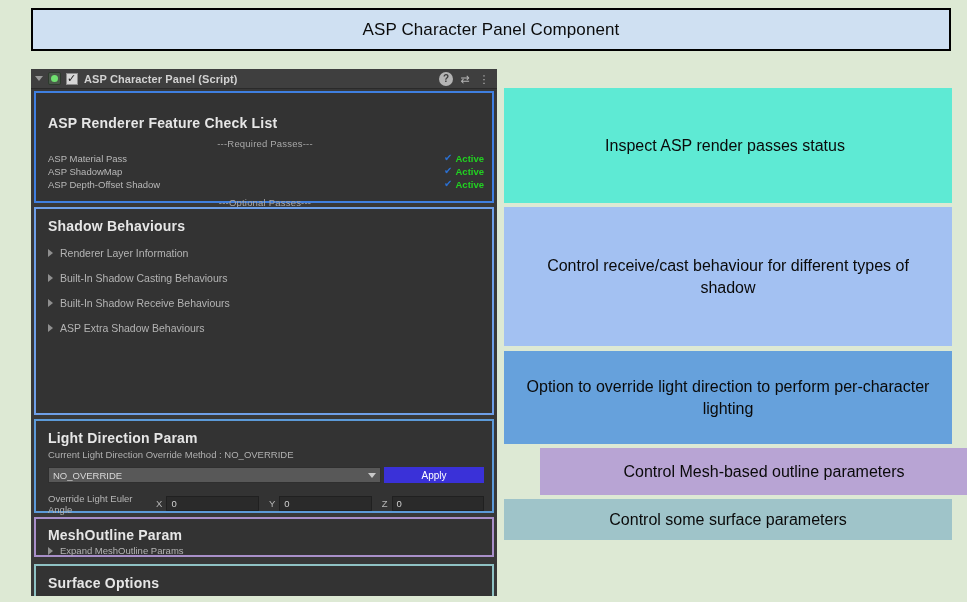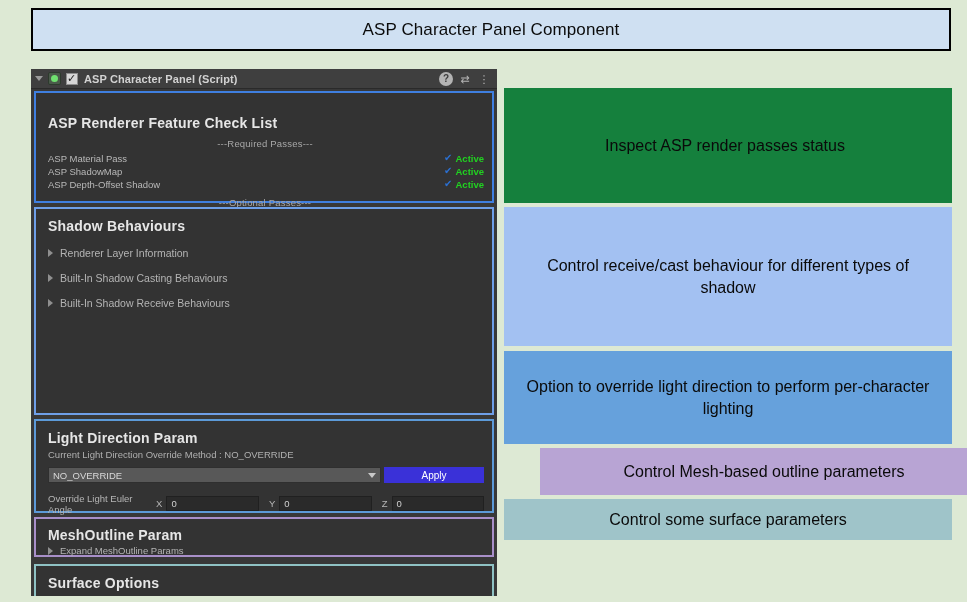--- a/index.html
+++ b/index.html
@@ -306,21 +306,21 @@
     box-sizing: border-box;
     display: flex;
     align-items: center;
     justify-content: center;
     text-align: center;
     color: #0a0a0a;
     font-size: 16px;
     line-height: 1.35;
     padding: 4px 18px;
   }
-  #annot-1 { top: 88px;  height: 115px; background: #15803d; padding-left: 12px; }
+  #annot-1 { top: 88px;  height: 115px; background: #5eead4; padding-left: 12px; }
   #annot-2 { top: 207px; height: 139px; background: #a3c1f2; }
   #annot-3 { top: 351px; height: 93px;  background: #66a1dc; }
   #annot-4 { top: 448px; height: 47px;  background: #b8a4d4; margin-left: 36px; }
   #annot-5 { top: 499px; height: 41px;  background: #9fc4c9; }
 </style>
 </head>
 <body>
 
 <div id="top-banner">
   <span class="banner-text">ASP Character Panel Component</span>
@@ -387,20 +387,24 @@
       <span>Renderer Layer Information</span>
     </div>
     <div class="foldout-row">
       <span class="arrow"></span>
       <span>Built-In Shadow Casting Behaviours</span>
     </div>
     <div class="foldout-row">
       <span class="arrow"></span>
       <span>Built-In Shadow Receive Behaviours</span>
     </div>
+    <div class="foldout-row">
+      <span class="arrow"></span>
+      <span>ASP Extra Shadow Behaviours</span>
+    </div>
   </div>
 
   <div class="section" id="sec-light">
     <div class="sec-title">Light Direction Param</div>
     <div class="sub-label">Current Light Direction Override Method : NO_OVERRIDE</div>
 
     <div class="dropdown-row">
       <div class="unity-dropdown">
         <span>NO_OVERRIDE</span>
         <span class="dd-caret"></span>

